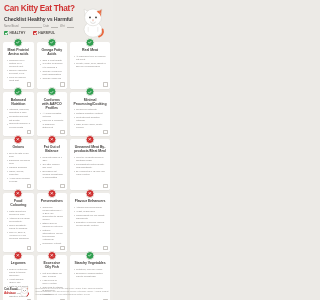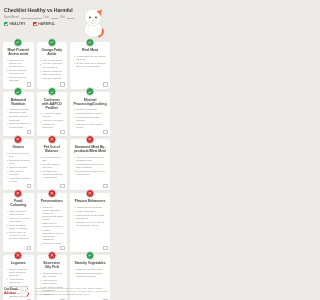--- a/index.html
+++ b/index.html
@@ -98,20 +98,21 @@
   .logotext .l2 { font-size:3.3px; font-weight:bold; color:#cf3030; letter-spacing:-0.1px; }
   .logomark { width:13px; height:11px; }
   .disclaimer { font-size:2.2px; color:#9b9895; line-height:3px; letter-spacing:-0.03px; }
 </style>
 </head>
 <body>
 
 <div class="page">
 
   <div class="header">
+    <div class="title">Can Kitty Eat That?</div>
     <div class="subtitle">Checklist Healthy vs Harmful</div>
 
     <div class="fillrow">
       <span class="lbl">Name/Brand</span>
       <span class="rule r1"></span>
       <span class="lbl">Date</span>
       <span class="rule r2"></span>
       <span class="lbl">Wet</span>
       <span class="rule r3"></span>
     </div>

